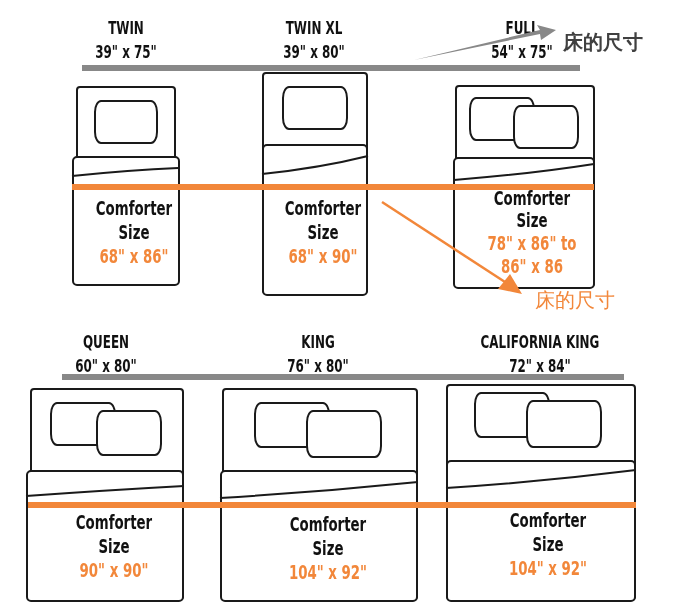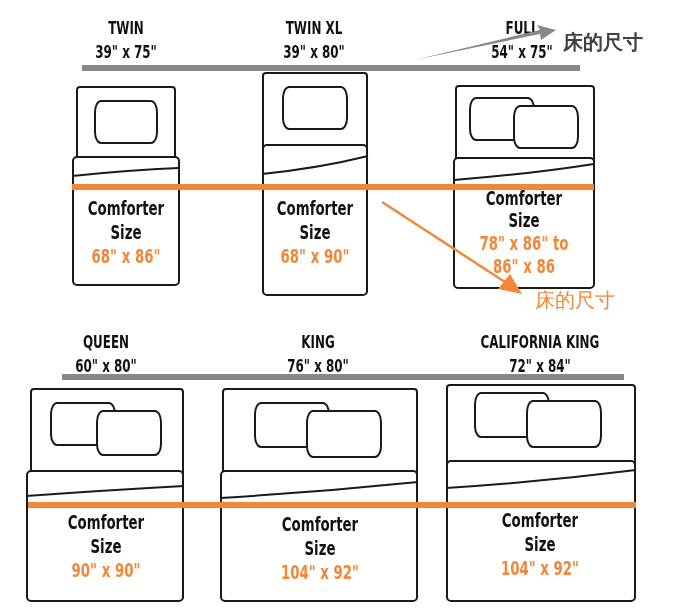--- a/index.html
+++ b/index.html
@@ -1,17 +1,17 @@
 <!DOCTYPE html>
 <html><head>
 <meta charset="utf-8">
 <style>
   html,body{margin:0;padding:0;background:#fff;}
   body{width:680px;height:615px;position:relative;overflow:hidden;font-family:"DejaVu Sans Condensed","DejaVu Sans",sans-serif;}
-  .abs{position:absolute;}
+  .abs{position:absolute;margin-left:8px;}
   .label{position:absolute;text-align:center;font-weight:bold;color:#111;font-size:17px;line-height:20px;transform:scaleX(0.78);transform-origin:center top;white-space:nowrap;}
   .gray-bar{position:absolute;height:6px;background:#888;}
   .orange-bar{position:absolute;height:6px;background:#f2873a;}
   .bed{position:absolute;border:2px solid #1a1a1a;border-radius:4px;background:#fff;box-sizing:border-box;}
   .cover{position:absolute;border:2px solid #1a1a1a;border-radius:5px;background:#fff;box-sizing:border-box;}
   .pillow{position:absolute;border:2px solid #1a1a1a;border-radius:7px 7px 7px 7px / 12px 12px 12px 12px;background:#fff;box-sizing:border-box;}
   .ctext{position:absolute;left:0;right:0;text-align:center;font-weight:bold;font-size:19px;line-height:24px;transform:scaleX(0.78);transform-origin:center top;white-space:nowrap;}
   .ctext.dark{color:#111;}
   .ctext.orange{color:#f2873a;}
   .anno{position:absolute;font-family:"DejaVu Sans",sans-serif;font-size:20px;white-space:nowrap;}

